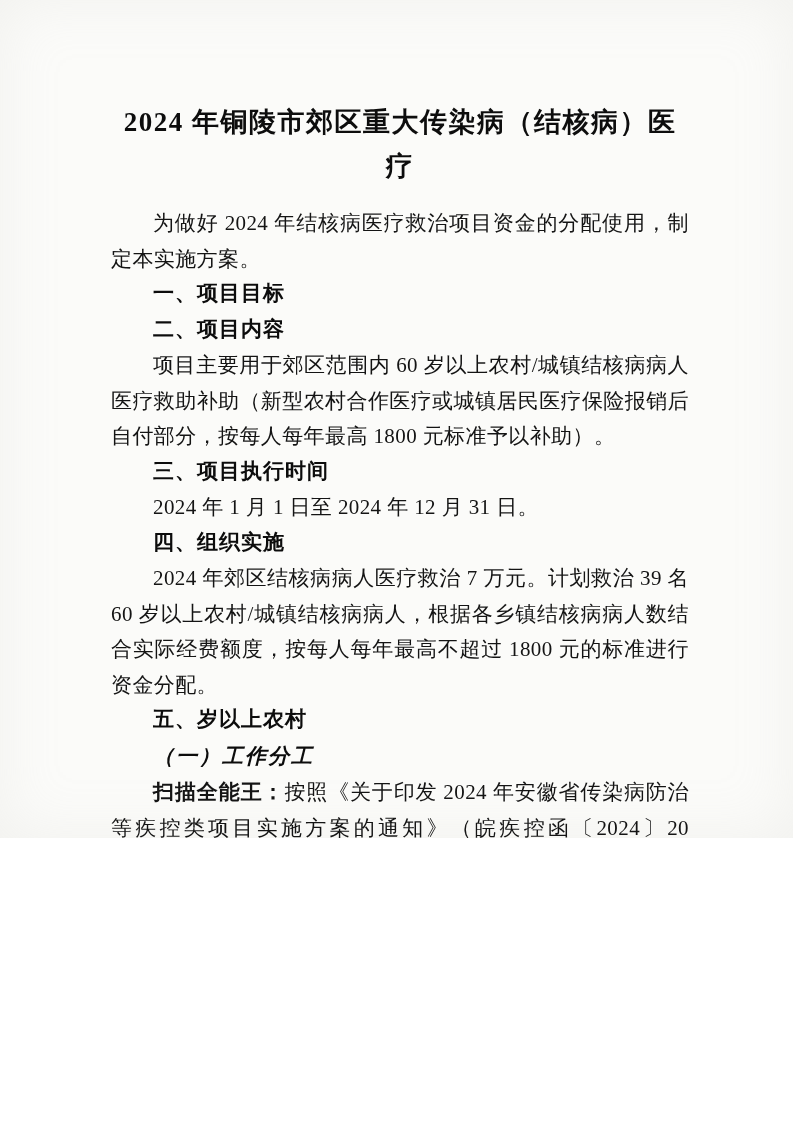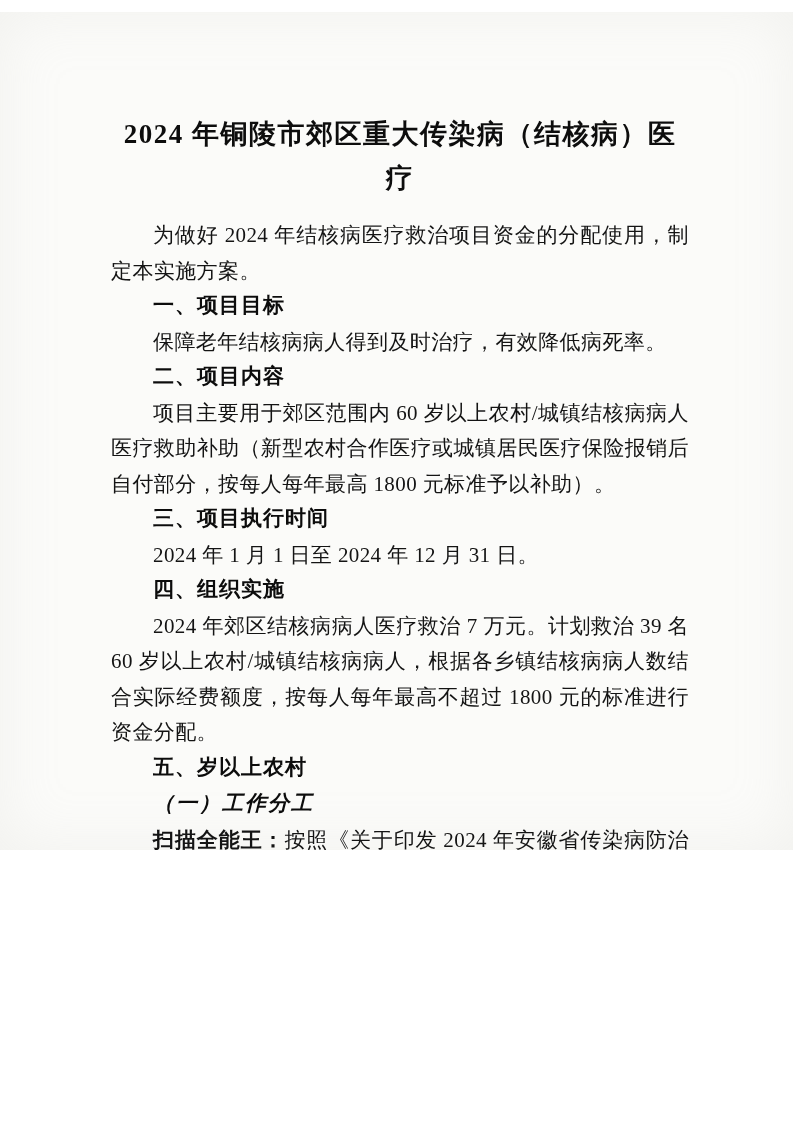--- a/index.html
+++ b/index.html
@@ -3,21 +3,20 @@
 <meta charset="utf-8">
 <style>
   html,body { margin:0; padding:0; background:#ffffff; }
   .page {
     position:relative;
     width:793px; height:838px;
     background:#fbfbf9;
     overflow:hidden;
     font-family:"Liberation Serif", serif;
     box-shadow: inset 0 0 60px rgba(200,200,195,0.18);
-    margin-top: 12px;
   }
   .content {
     position:absolute;
     left:111px; width:578px; top:100px;
   }
   .doc-title {
     margin:0 0 18px 0;
     font-size:27px; line-height:44px;
     font-weight:700;
     text-align:center;
@@ -107,21 +106,20 @@
 
 <div class="page">
 
   <div class="content">
     <h1 class="doc-title">
       <span>2024 年铜陵市郊区重大传染病（结核病）医疗</span>
     </h1>
     <div id="paragraphs">
         <p class="para "><span>为做好 2024 年结核病医疗救治项目资金的分配使用，制定本实施方案。</span></p>
         <p class="para heading"><span>一、项目目标</span></p>
-        <p class="para "><span>保障老年结核病病人得到及时治疗，有效降低病死率。</span></p>
         <p class="para heading"><span>二、项目内容</span></p>
         <p class="para "><span>项目主要用于郊区范围内 60 岁以上农村/城镇结核病病人医疗救助补助（新型农村合作医疗或城镇居民医疗保险报销后自付部分，按每人每年最高 1800 元标准予以补助）。</span></p>
         <p class="para heading"><span>三、项目执行时间</span></p>
         <p class="para "><span>2024 年 1 月 1 日至 2024 年 12 月 31 日。</span></p>
         <p class="para heading"><span>四、组织实施</span></p>
         <p class="para "><span>2024 年郊区结核病病人医疗救治 7 万元。计划救治 39 名 60 岁以上农村/城镇结核病病人，根据各乡镇结核病病人数结合实际经费额度，按每人每年最高不超过 1800 元的标准进行资金分配。</span></p>
         <p class="para heading"><span>五、岁以上农村</span></p>
         <p class="para subheading"><span>（一）工作分工</span></p>
         <p class="para "><span class="lead">扫描全能王：</span><span>按照《关于印发 2024 年安徽省传染病防治等疾控类项目实施方案的通知》（皖疾控函〔2024〕20 号），附件中《2024 年安徽省重大传染病医疗救治专项经费实施方案》有关规定，负责组织实施，具体工作由区疾病预防控制中心承办，</span></p>
       </div>

